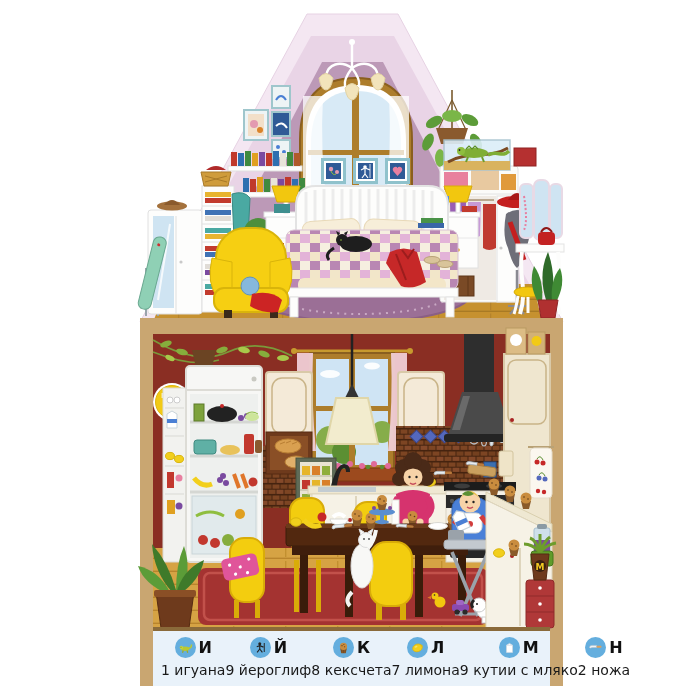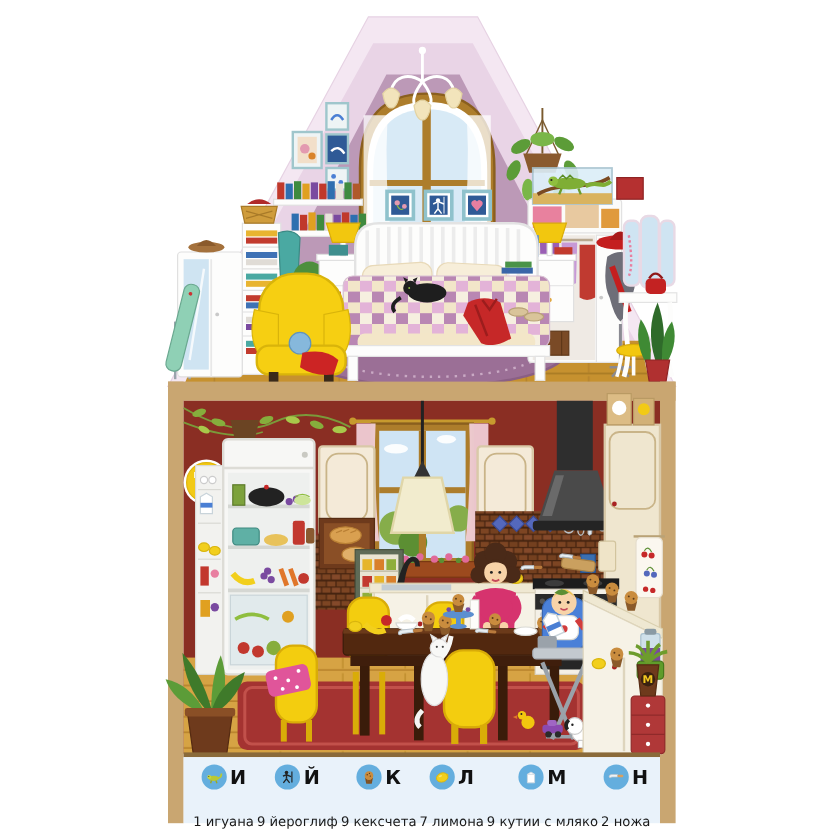--- a/index.html
+++ b/index.html
@@ -7,21 +7,21 @@
         font-family:"DejaVu Sans",sans-serif;}
   .scene-svg{position:absolute;left:0;top:0;}
   .legend{position:absolute;left:153px;top:631px;width:397px;height:55px;
           background:#e9f2fa;display:flex;justify-content:space-between;
           align-items:flex-start;padding:6px 8px 0 8px;box-sizing:border-box;}
   .legend-item{display:flex;flex-direction:column;align-items:center;}
   .legend-row{display:flex;align-items:center;gap:3px;}
   .legend-circle{width:21px;height:21px;border-radius:50%;background:#64aede;
                  display:flex;align-items:center;justify-content:center;flex:0 0 auto;}
   .legend-letter{font-weight:bold;font-size:16px;color:#111;line-height:1;}
-  .legend-count{font-size:11px;color:#191919;margin-top:20px;white-space:nowrap;}
+  .legend-count{font-size:14px;color:#191919;margin-top:4px;white-space:nowrap;}
 </style>
 </head>
 <body>
 
 <div class="page">
 
 <svg class="scene-svg" width="700" height="700" viewBox="0 0 700 700">
   <defs>
     <pattern id="quilt" width="20" height="18" patternUnits="userSpaceOnUse">
       <rect width="10" height="9" fill="#e3b3d8"></rect>
@@ -947,21 +947,21 @@
           <path d="M5.5,11 h9 l-1.5,6.5 h-6 z" fill="#8a5a2a"></path>
           <path d="M7,11 l0.8,6 M10,11 l0,6.3 M13,11 l-0.8,6" stroke="#6d4520" stroke-width="0.8"></path>
           <circle cx="10" cy="8.5" r="4.8" fill="#c98c3e"></circle>
           <circle cx="8" cy="7.5" r="0.8" fill="#5a3a1a"></circle>
               <circle cx="11.5" cy="9" r="0.8" fill="#5a3a1a"></circle>
           <circle cx="10.5" cy="6" r="0.7" fill="#5a3a1a"></circle>
         </svg>
       </span>
       <span class="legend-letter">К</span>
     </div>
-    <div class="legend-count">9 кексчета</div>
+    <div class="legend-count">8 кексчета</div>
   </div>
 
   <div class="legend-item">
     <div class="legend-row">
       <span class="legend-circle">
         <svg width="15" height="15" viewBox="0 0 20 20">
           <ellipse cx="10" cy="10.5" rx="6.5" ry="5" fill="#f2cf1c" stroke="#d9b50e" transform="rotate(-18 10 10.5)"></ellipse>
           <circle cx="15.5" cy="7.5" r="1.2" fill="#e0bc12"></circle>
           <ellipse cx="8" cy="9" rx="2" ry="1" fill="#f8e468" transform="rotate(-18 8 9)"></ellipse>
         </svg>

